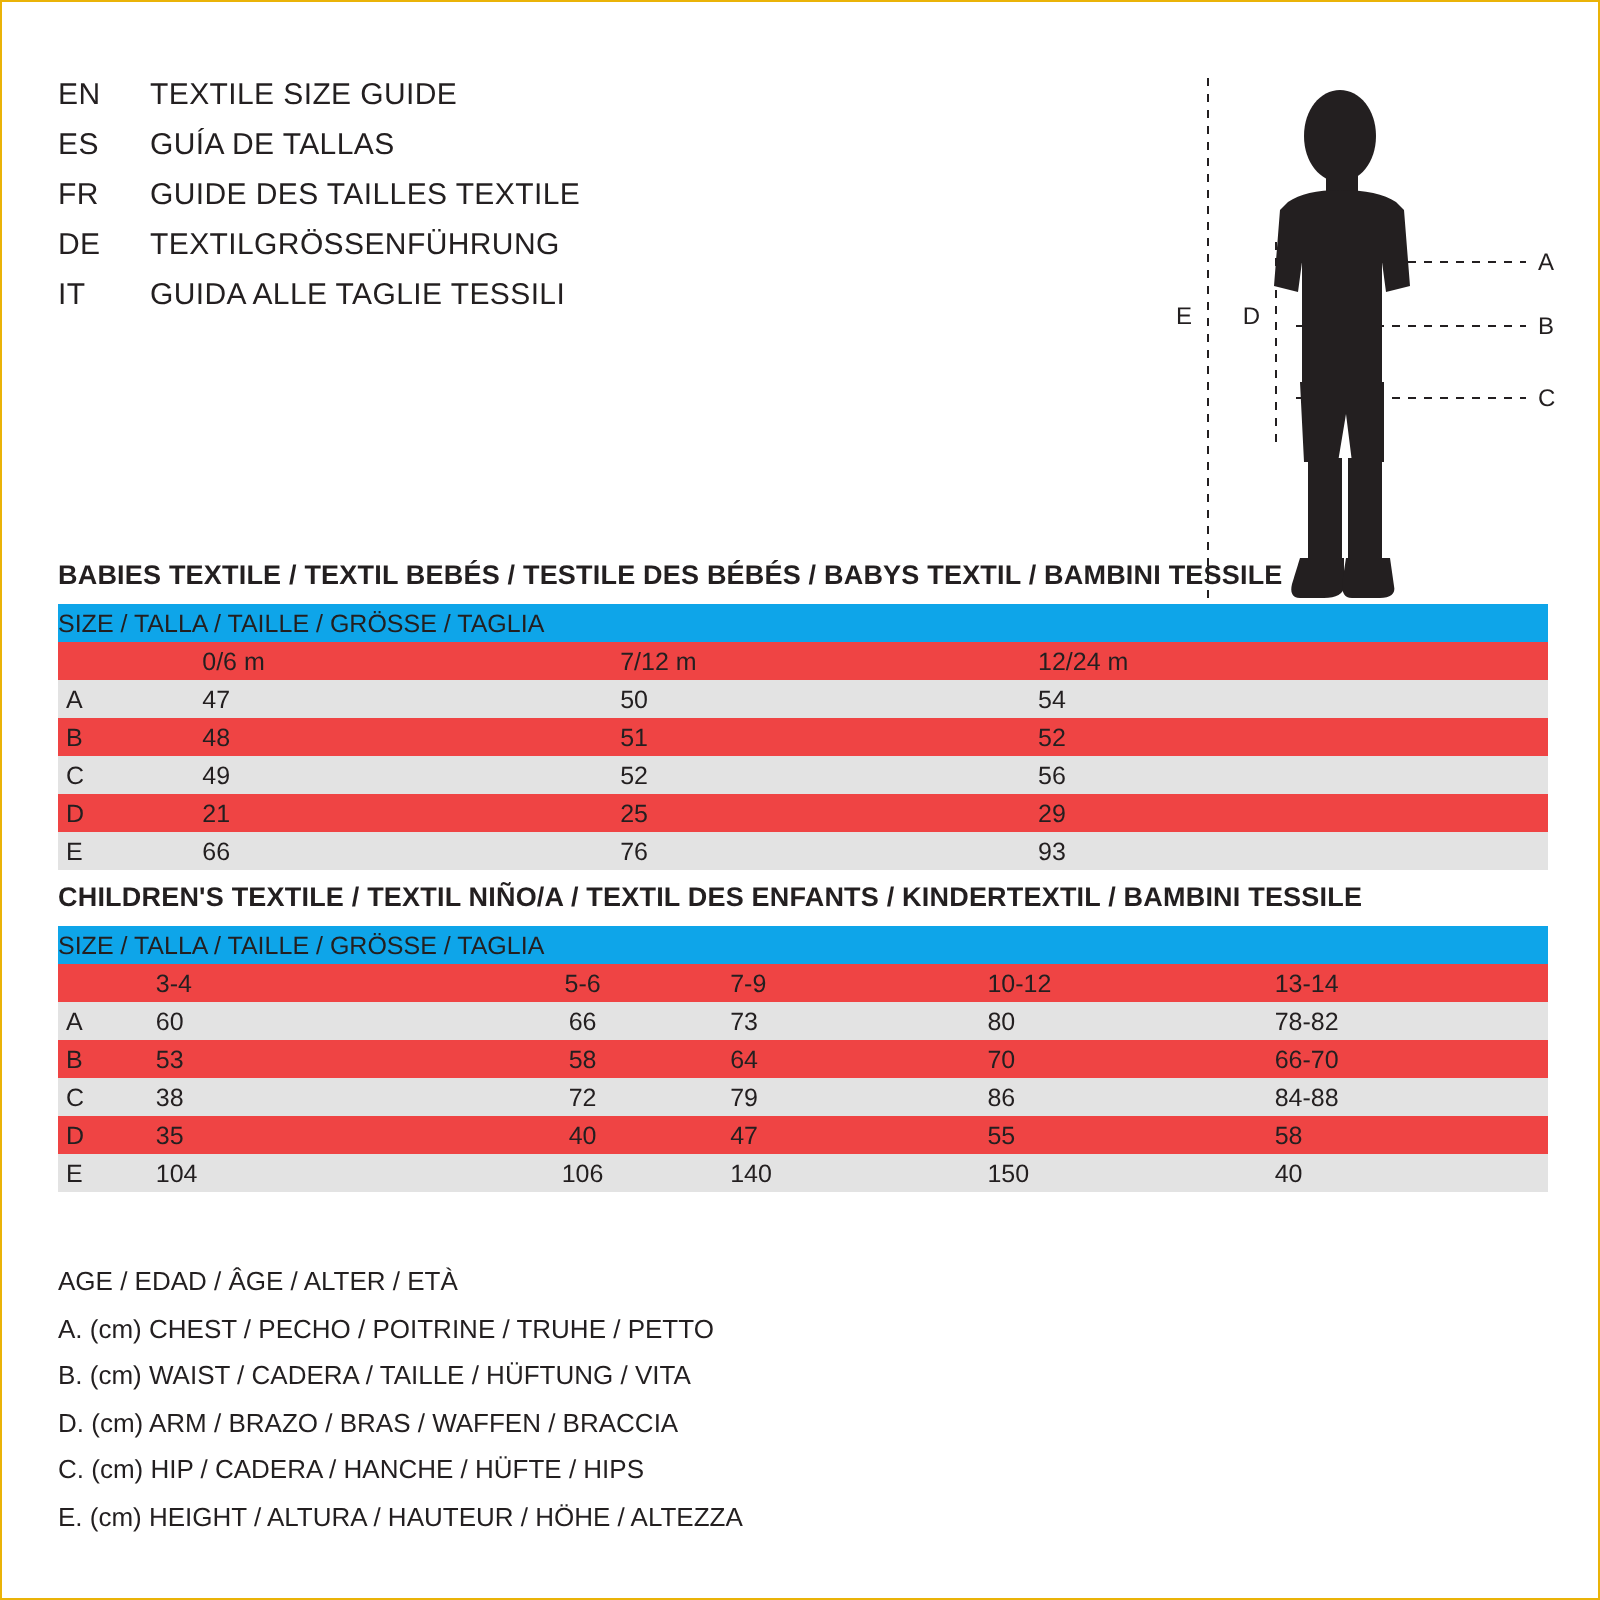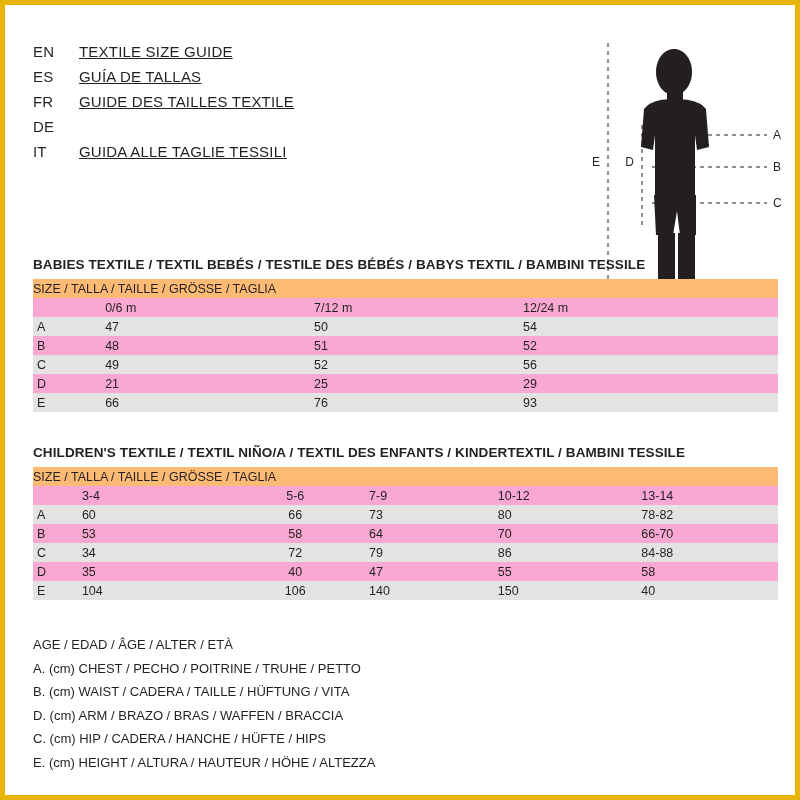--- a/index.html
+++ b/index.html
@@ -11,21 +11,21 @@
     width: 800px;
     height: 800px;
     font-family: "Liberation Sans", sans-serif;
     color: #231f20;
     position: relative;
     overflow: hidden;
   }
   .page {
     position: absolute;
     inset: 0;
-    border: 5px solid #eab308;
+    border: 1px solid #eab308;
     box-sizing: border-box;
   }
 
   
   .lang-block {
     position: absolute;
     left: 28px;
     top: 38px;
     width: 420px;
   }
@@ -35,21 +35,20 @@
     height: 25px;
     font-size: 15px;
     letter-spacing: .2px;
   }
   .lang-code {
     width: 46px;
     flex: 0 0 46px;
   }
   .lang-text {
     flex: 1 1 auto;
-    text-decoration: underline;
   }
 
   
   .figure {
     position: absolute;
     left: 565px;
     top: 30px;
     width: 215px;
     height: 290px;
   }
@@ -73,29 +72,29 @@
     font-size: 12.5px;
   }
   table.size-table td, table.size-table th {
     padding: 0;
     height: 19px;
     font-weight: normal;
     text-align: left;
     vertical-align: middle;
   }
   .band {
-    background: #fdba74;
+    background: #0ea5e9;
   }
   .band td {
     font-size: 12.5px;
     height: 20px;
     padding-left: 4px;
   }
   .zebra-grey { background: #e3e3e3; }
-  .zebra-white { background: #f9a8d4; }
+  .zebra-white { background: #ef4444; }
   .c-label {
     width: 26px;
     padding-left: 4px !important;
   }
   .babies .c0 { width: 88px; }
   .babies .c1 { width: 88px; margin-left: 36px; }
   .babies .c2 { width: 110px; }
   .children .c0 { width: 92px; }
   .children .c1 { width: 92px; text-align: center; }
   .children .c2 { width: 82px; margin-left: 20px; }
@@ -127,20 +126,21 @@
     <div class="lang-row">
       <span class="lang-code">ES</span>
       <span class="lang-text">GUÍA DE TALLAS</span>
     </div>
     <div class="lang-row">
       <span class="lang-code">FR</span>
       <span class="lang-text">GUIDE DES TAILLES TEXTILE</span>
     </div>
     <div class="lang-row">
       <span class="lang-code">DE</span>
+      <span class="lang-text">TEXTILGRÖSSENFÜHRUNG</span>
     </div>
     <div class="lang-row">
       <span class="lang-code">IT</span>
       <span class="lang-text">GUIDA ALLE TAGLIE TESSILI</span>
     </div>
   </div>
 
   <div class="figure">
     <svg class="fig-svg" width="215" height="290" viewBox="0 0 215 290" xmlns="http://www.w3.org/2000/svg">
 
@@ -182,21 +182,21 @@
       <line x1="82" y1="168" x2="197" y2="168" stroke="#231f20" stroke-width="1" stroke-dasharray="4,4"></line>
 
       <text x="203" y="104" font-family="Liberation Sans, sans-serif" font-size="12" fill="#231f20">A</text>
       <text x="203" y="136" font-family="Liberation Sans, sans-serif" font-size="12" fill="#231f20">B</text>
       <text x="203" y="172" font-family="Liberation Sans, sans-serif" font-size="12" fill="#231f20">C</text>
       <text x="64" y="131" font-family="Liberation Sans, sans-serif" font-size="12" fill="#231f20" text-anchor="end">D</text>
       <text x="30" y="131" font-family="Liberation Sans, sans-serif" font-size="12" fill="#231f20" text-anchor="end">E</text>
     </svg>
   </div>
 
-  <div class="section" style="top:252px;">
+  <div class="section" style="top:279px;">
     <div class="section-title">BABIES TEXTILE / TEXTIL BEBÉS / TESTILE DES BÉBÉS / BABYS TEXTIL / BAMBINI TESSILE</div>
     <table class="size-table babies">
       <tbody>
         <tr class="band">
           <td colspan="4">SIZE / TALLA / TAILLE / GRÖSSE / TAGLIA</td>
         </tr>
         <tr class="zebra-white">
           <td class="c-label"></td>
           <td class="cell c0">0/6 m</td>
           <td class="cell c1">7/12 m</td>
@@ -262,21 +262,21 @@
         <tr class="zebra-white">
           <td class="c-label">B</td>
           <td class="cell c0">53</td>
           <td class="cell c1">58</td>
           <td class="cell c2">64</td>
           <td class="cell c3">70</td>
           <td class="cell c4">66-70</td>
         </tr>
         <tr class="zebra-grey">
           <td class="c-label">C</td>
-          <td class="cell c0">34</td>
+          <td class="cell c0">38</td>
           <td class="cell c1">72</td>
           <td class="cell c2">79</td>
           <td class="cell c3">86</td>
           <td class="cell c4">84-88</td>
         </tr>
         <tr class="zebra-white">
           <td class="c-label">D</td>
           <td class="cell c0">35</td>
           <td class="cell c1">40</td>
           <td class="cell c2">47</td>

